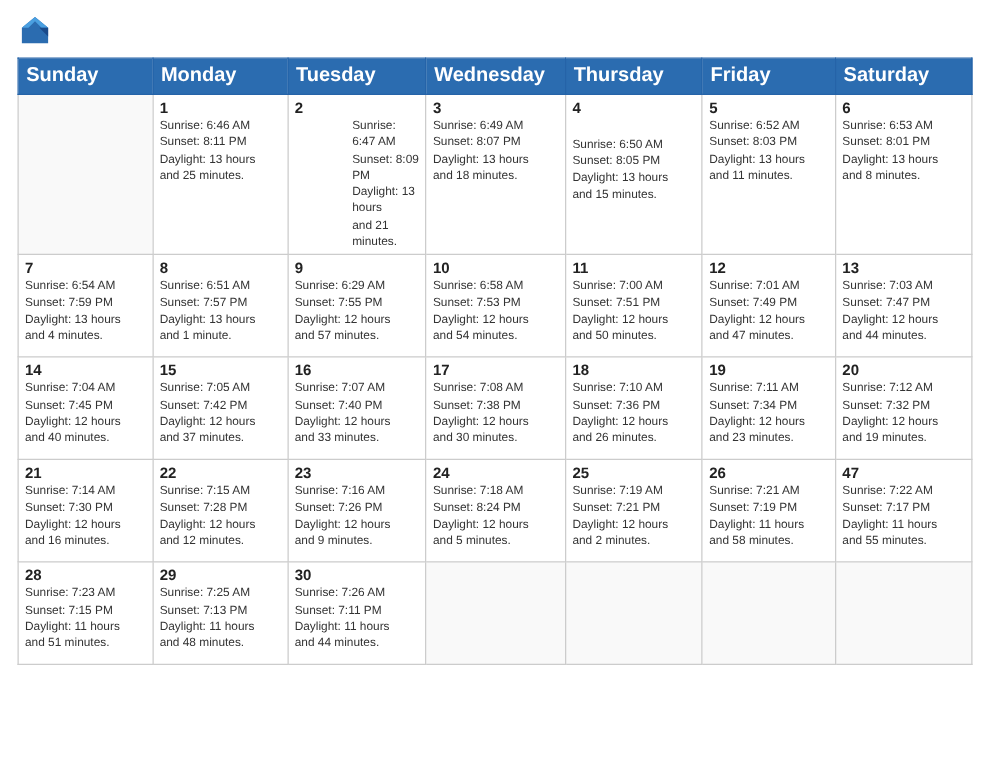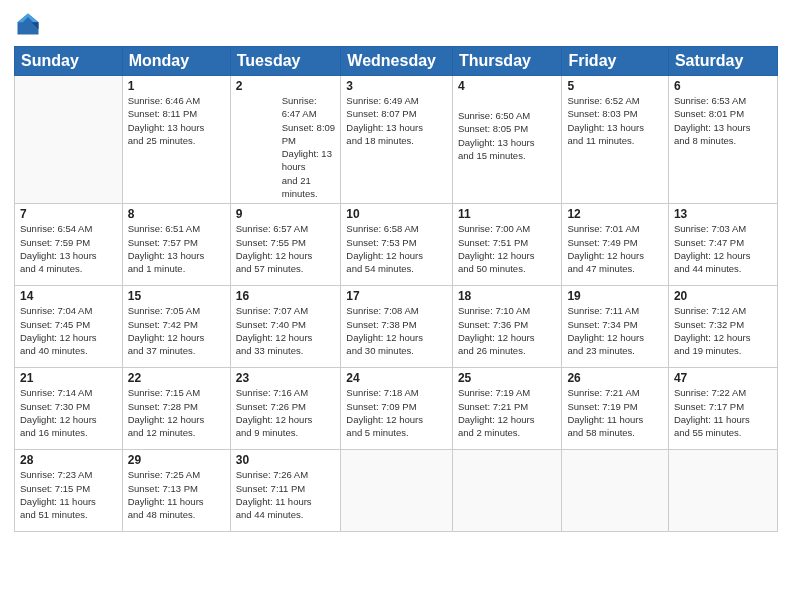--- a/index.html
+++ b/index.html
@@ -192,21 +192,21 @@
           </td>
           <td>
             <span class="day-num">8</span>
             <div class="day-info" style="white-space: pre-line;">Sunrise: 6:51 AM
 Sunset: 7:57 PM
 Daylight: 13 hours
 and 1 minute.</div>
           </td>
           <td>
             <span class="day-num">9</span>
-            <div class="day-info" style="white-space: pre-line;">Sunrise: 6:57 AM
+            <div class="day-info" style="white-space: pre-line;">Sunrise: 6:29 AM
 Sunset: 7:55 PM
 Daylight: 12 hours
 and 57 minutes.</div>
           </td>
           <td>
             <span class="day-num">10</span>
             <div class="day-info" style="white-space: pre-line;">Sunrise: 6:58 AM
 Sunset: 7:53 PM
 Daylight: 12 hours
 and 54 minutes.</div>
@@ -302,21 +302,21 @@
           <td>
             <span class="day-num">23</span>
             <div class="day-info" style="white-space: pre-line;">Sunrise: 7:16 AM
 Sunset: 7:26 PM
 Daylight: 12 hours
 and 9 minutes.</div>
           </td>
           <td>
             <span class="day-num">24</span>
             <div class="day-info" style="white-space: pre-line;">Sunrise: 7:18 AM
-Sunset: 7:09 PM
+Sunset: 8:24 PM
 Daylight: 12 hours
 and 5 minutes.</div>
           </td>
           <td>
             <span class="day-num">25</span>
             <div class="day-info" style="white-space: pre-line;">Sunrise: 7:19 AM
 Sunset: 7:21 PM
 Daylight: 12 hours
 and 2 minutes.</div>
           </td>

